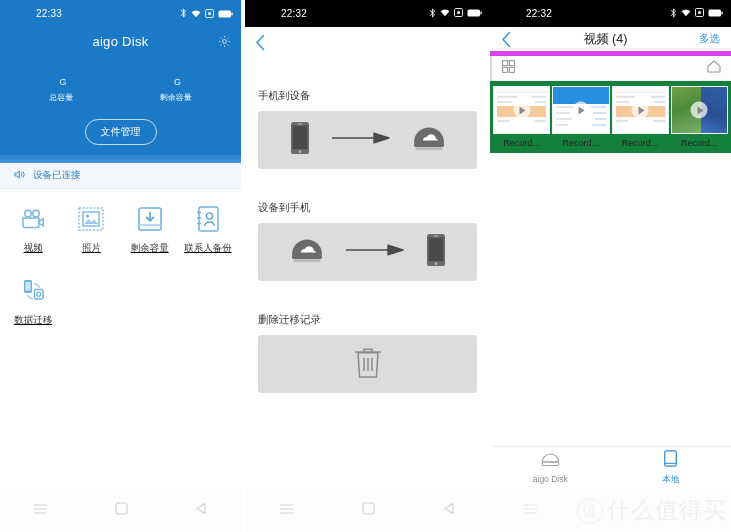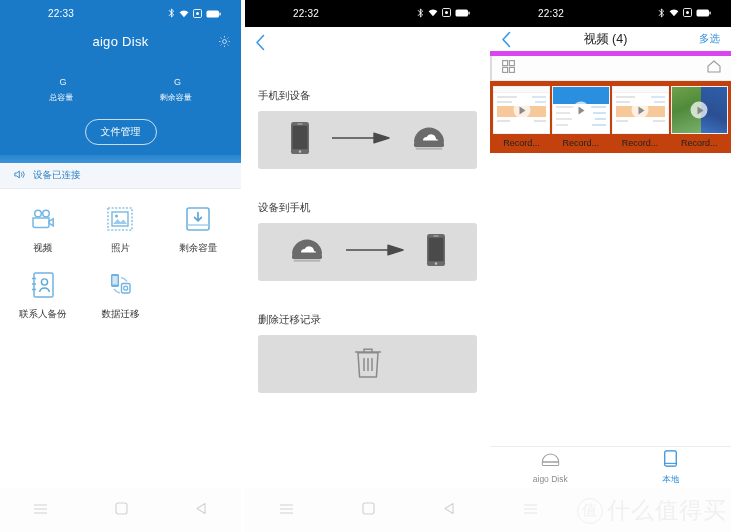--- a/index.html
+++ b/index.html
@@ -12,21 +12,21 @@
   .stage { position: relative; width: 731px; height: 532px; background:#fff; display:flex; }
 
   .panel { position: relative; height: 532px; background: #ffffff; overflow: hidden; }
   .p1 { width: 241px; }
   .p2 { width: 245px; margin-left: 4px; }
   .p3 { width: 241px; }
 
   
   .statusbar {
     height: 27px; display: flex; align-items: center;
-    padding: 0 20px; font-size: 10px; letter-spacing: .2px;
+    padding: 0 8px; font-size: 10px; letter-spacing: .2px;
   }
   .statusbar .clock { flex: 0 0 auto; margin-left: 28px; }
   .statusbar .sp { flex: 1 1 auto; }
   .statusbar .icons { display: flex; align-items: center; gap: 4px; }
   .sb-blue { background: #1b7ac8; color: #fff; }
   .sb-black { background: #000000; color: #fff; }
 
   .ic { display:inline-block; }
   .ic-wifi svg, .ic-sq svg, .ic-batt svg { display:block; }
 
@@ -64,22 +64,23 @@
     height: 8px;
     background: linear-gradient(to bottom, #2a85cf, #3e94d8);
   }
   .connbar {
     height: 26px; display: flex; align-items: center; gap: 7px;
     padding: 0 14px; background: #f3f7fb; color: #2d7fc4; font-size: 9.5px;
     border-bottom: 1px solid #e8eef4;
   }
   .grid-apps {
     padding: 14px 4px 0;
-    display: grid; grid-template-columns: repeat(3, 1fr);
-    row-gap: 14px;
+    display: grid; grid-template-columns: repeat(4, 1fr);
+    row-gap: 20px;
+    text-decoration: underline;
   }
   .app { display:flex; flex-direction:column; align-items:center; gap:7px; }
   .app-ic { width: 32px; height: 32px; }
   .app-label { font-size: 9.5px; color: #333; }
 
   
   .backrow { height: 30px; display:flex; align-items:center; padding-left: 10px; }
   .chev { width: 11px; height: 17px; }
   .sec { padding: 0 13px; }
   .sec-title { font-size: 10.5px; color: #3b3b3b; margin: 32px 0 8px; }
@@ -96,21 +97,21 @@
   }
   .navbar3 .t { flex:1; text-align:center; font-size:12.5px; color:#222; }
   .navbar3 .r { font-size: 10.5px; color: #2d8cdb; }
   .toolbar3 {
     height: 25px; display:flex; align-items:center; justify-content:space-between;
     padding: 0 10px; border-bottom: 1px solid #ededed; background:#fdfdfd;
     border-left: 2px solid #dadada;
   }
   .gallery {
     display:grid; grid-template-columns: repeat(4, 1fr);
-    gap: 2px; padding: 5px 3px; background: #c2410c;
+    gap: 2px; padding: 5px 3px; background: #15803d;
   }
   .gitem { display:flex; flex-direction:column; align-items:center; }
   .thumb {
     width: 100%; height: 48px; position: relative; overflow:hidden;
     background: #fff; border: 1px solid #f0f0f0;
   }
   .play {
     position:absolute; left:50%; top:50%; transform:translate(-50%,-50%);
     width: 17px; height: 17px; border-radius: 50%;
     background: rgba(255,255,255,.72);

